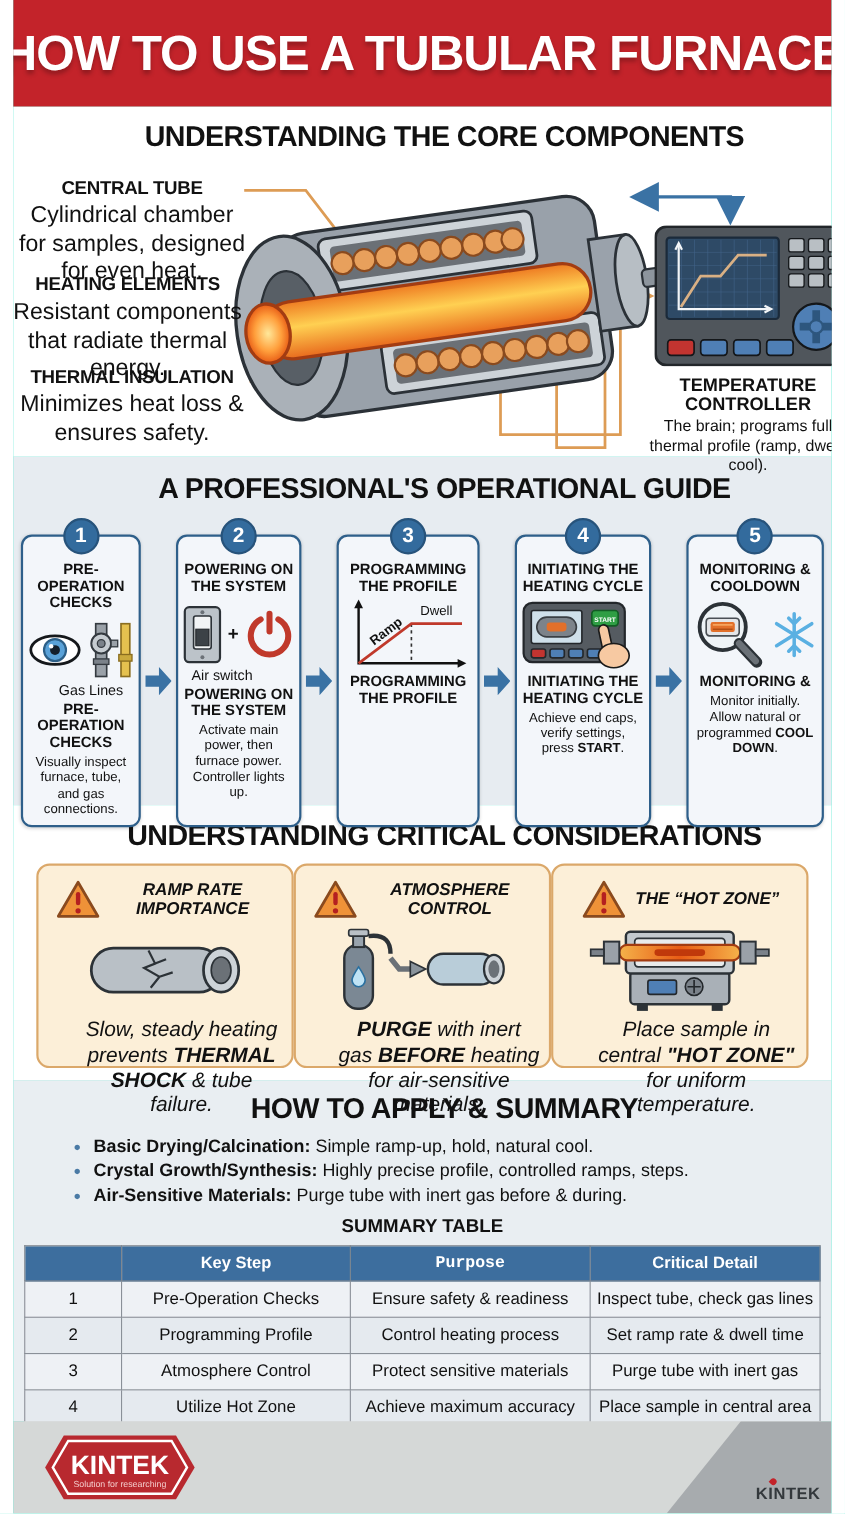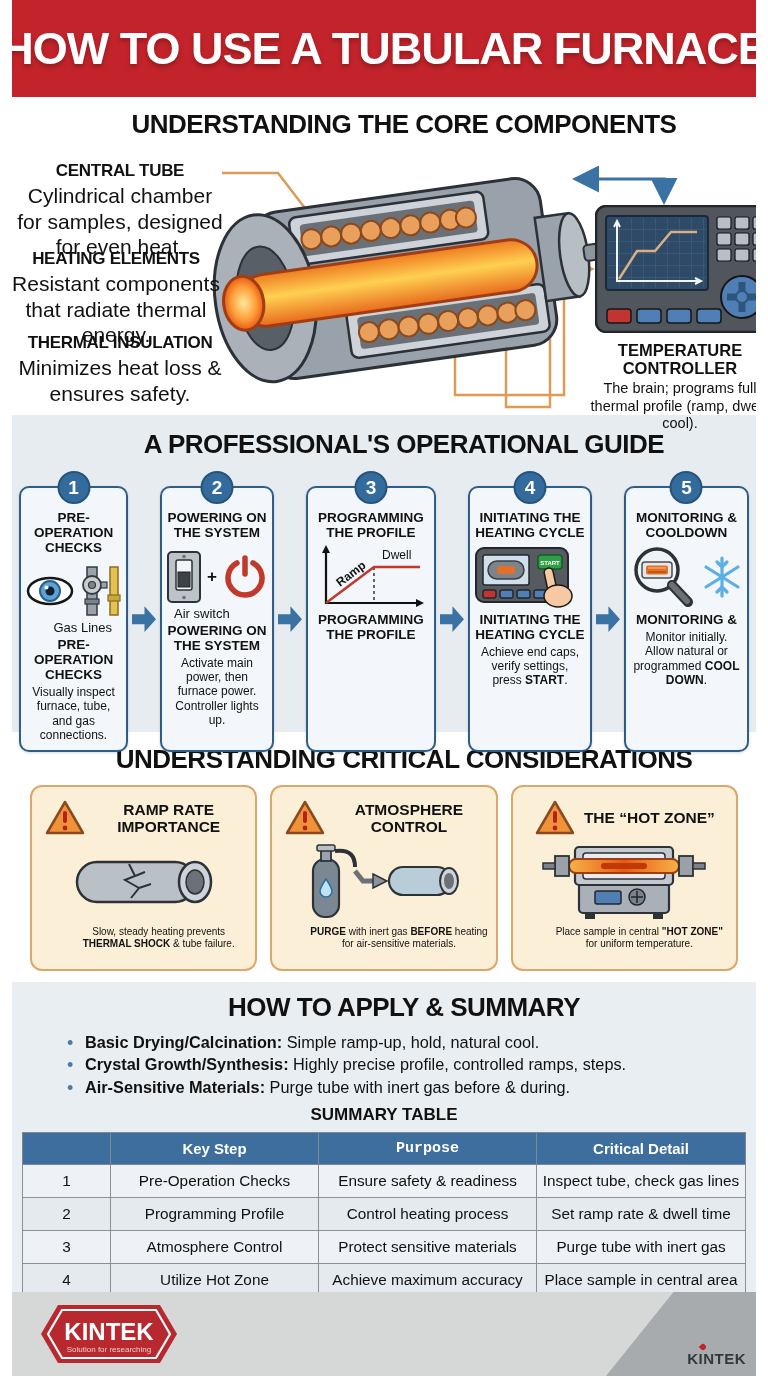--- a/index.html
+++ b/index.html
@@ -36,26 +36,26 @@
   .step-title { font-size:13.5px; font-weight:800; line-height:1.12; min-height:31px; }
   .icon-zone { height:66px; display:flex; align-items:center; justify-content:center; gap:5px; margin-top:3px; }
   .icon-caption { font-size:13px; margin-top:-4px; }
   .step-sub { font-size:13.5px; font-weight:800; line-height:1.1; margin-top:3px; }
   .step-desc { font-size:12px; line-height:1.2; margin-top:2px; padding:0 2px; }
   .flow-arrow { align-self:center; width:24px; height:28px; background:#3a72a4; clip-path:polygon(0 32%,52% 32%,52% 4%,100% 50%,52% 96%,52% 68%,0 68%); flex:none; }
   .plus-sign { font-size:17px; font-weight:800; }
 
   
   .considerations { height:250px; background:#fff; }
-  .consider-row { display:flex; justify-content:center; gap:13px; margin:10px 18px 0; }
+  .consider-row { display:flex; justify-content:center; margin:10px 18px 0;font-style:italic; }
   .consider-box { width:234px; height:186px; background:#fcefd8; border:2px solid #dba86a; border-radius:12px; padding:9px 8px; text-align:center; }
   .consider-head { display:flex; align-items:center; justify-content:center; gap:8px; min-height:44px; }
   .consider-head h3 { font-size:15.5px; font-weight:800; line-height:1.12; max-width:150px; }
   .consider-icon { height:82px; display:flex; align-items:center; justify-content:center; }
-  .consider-desc { font-size:10px; line-height:1.2; margin-top:4px;margin-left:30px; }
+  .consider-desc { font-size:19px; line-height:1.2; margin-top:4px;margin-left:30px; }
 
   
   .apply { height:310px; background:#e9eef2; }
   .apply .sec-title { padding-top:10px; font-size:26px; }
   .bullets { margin:8px 0 0 55px; list-style:none; }
   .bullets li { font-size:16.3px; line-height:1.38; position:relative; padding-left:18px; }
   .bullets li::before { content:"•"; color:#4a7aa5; position:absolute; left:0; font-size:18px; }
   .table-title { text-align:center; font-size:17px; font-weight:800; margin-top:7px; }
   table.summary { width:724px; margin:7px auto 0; border-collapse:collapse; background:#eef1f5; }
   table.summary th { background:#3d6e9e; color:#fff; font-size:15px; font-weight:700; padding:7px 4px; border:1px solid #7f8790; }

